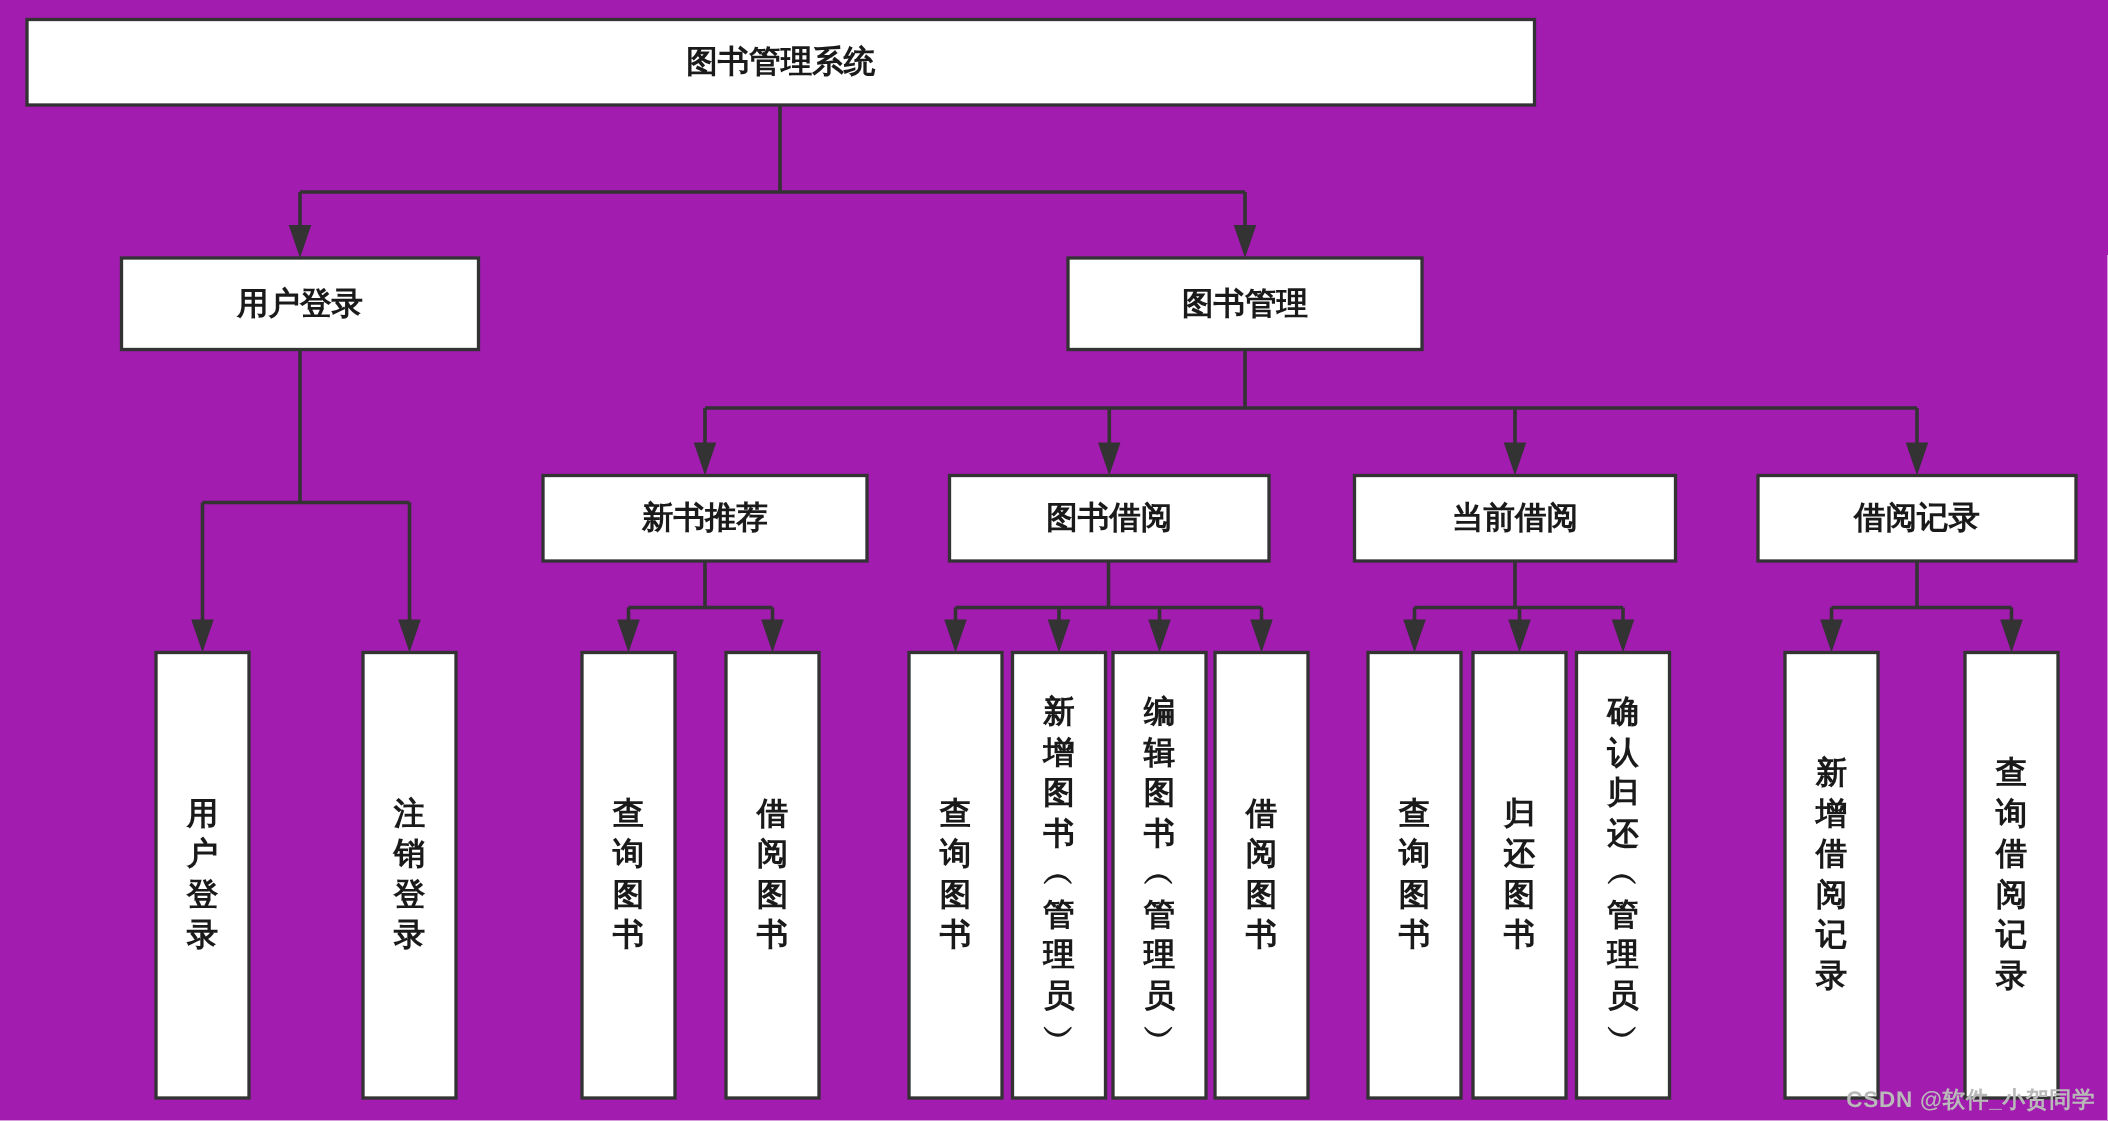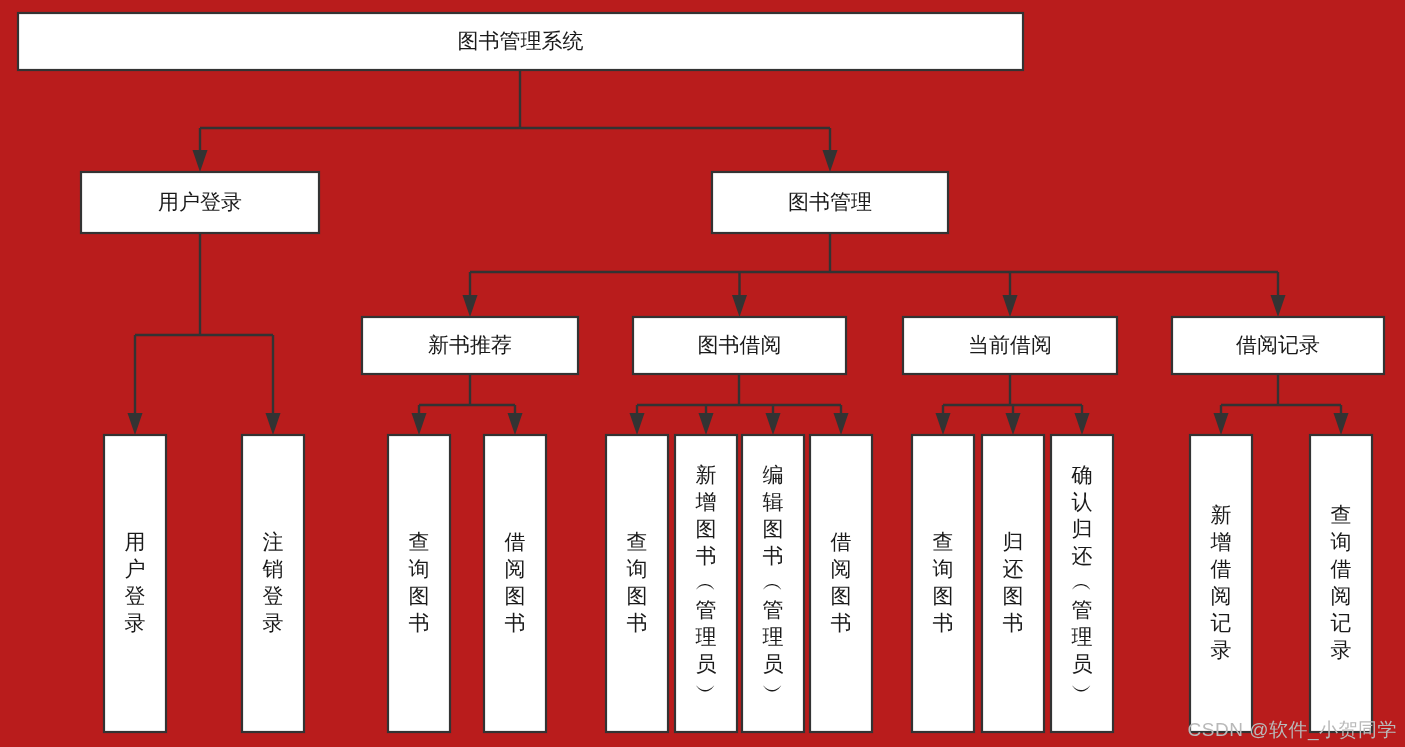--- a/index.html
+++ b/index.html
@@ -8,22 +8,23 @@
     padding: 0;
     background: #ffffff;
   }
   body {
     font-family: "Liberation Sans", "DejaVu Sans", sans-serif;
   }
   #diagram-root {
     position: relative;
     width: 1405px;
     height: 747px;
-    background: #b91c1c;
+    background: #a21caf;
     overflow: hidden;
+    font-weight: bold;
   }
   svg#tree-svg {
     position: absolute;
     left: 0;
     top: 0;
     width: 1405px;
     height: 747px;
     display: block;
   }
   .node-box {
@@ -51,21 +52,21 @@
   }
   .arrow-head {
     fill: #333333;
     stroke: none;
   }
   .watermark {
     position: absolute;
     right: 8px;
     bottom: 4px;
     font-family: "Liberation Sans", "DejaVu Sans", sans-serif;
-    font-size: 19px;
+    font-size: 15px;
     color: #b9b9b9;
     letter-spacing: 0.5px;
     white-space: nowrap;
     user-select: none;
   }
 </style>
 </head>
 <body>
 
 <div id="diagram-root">

